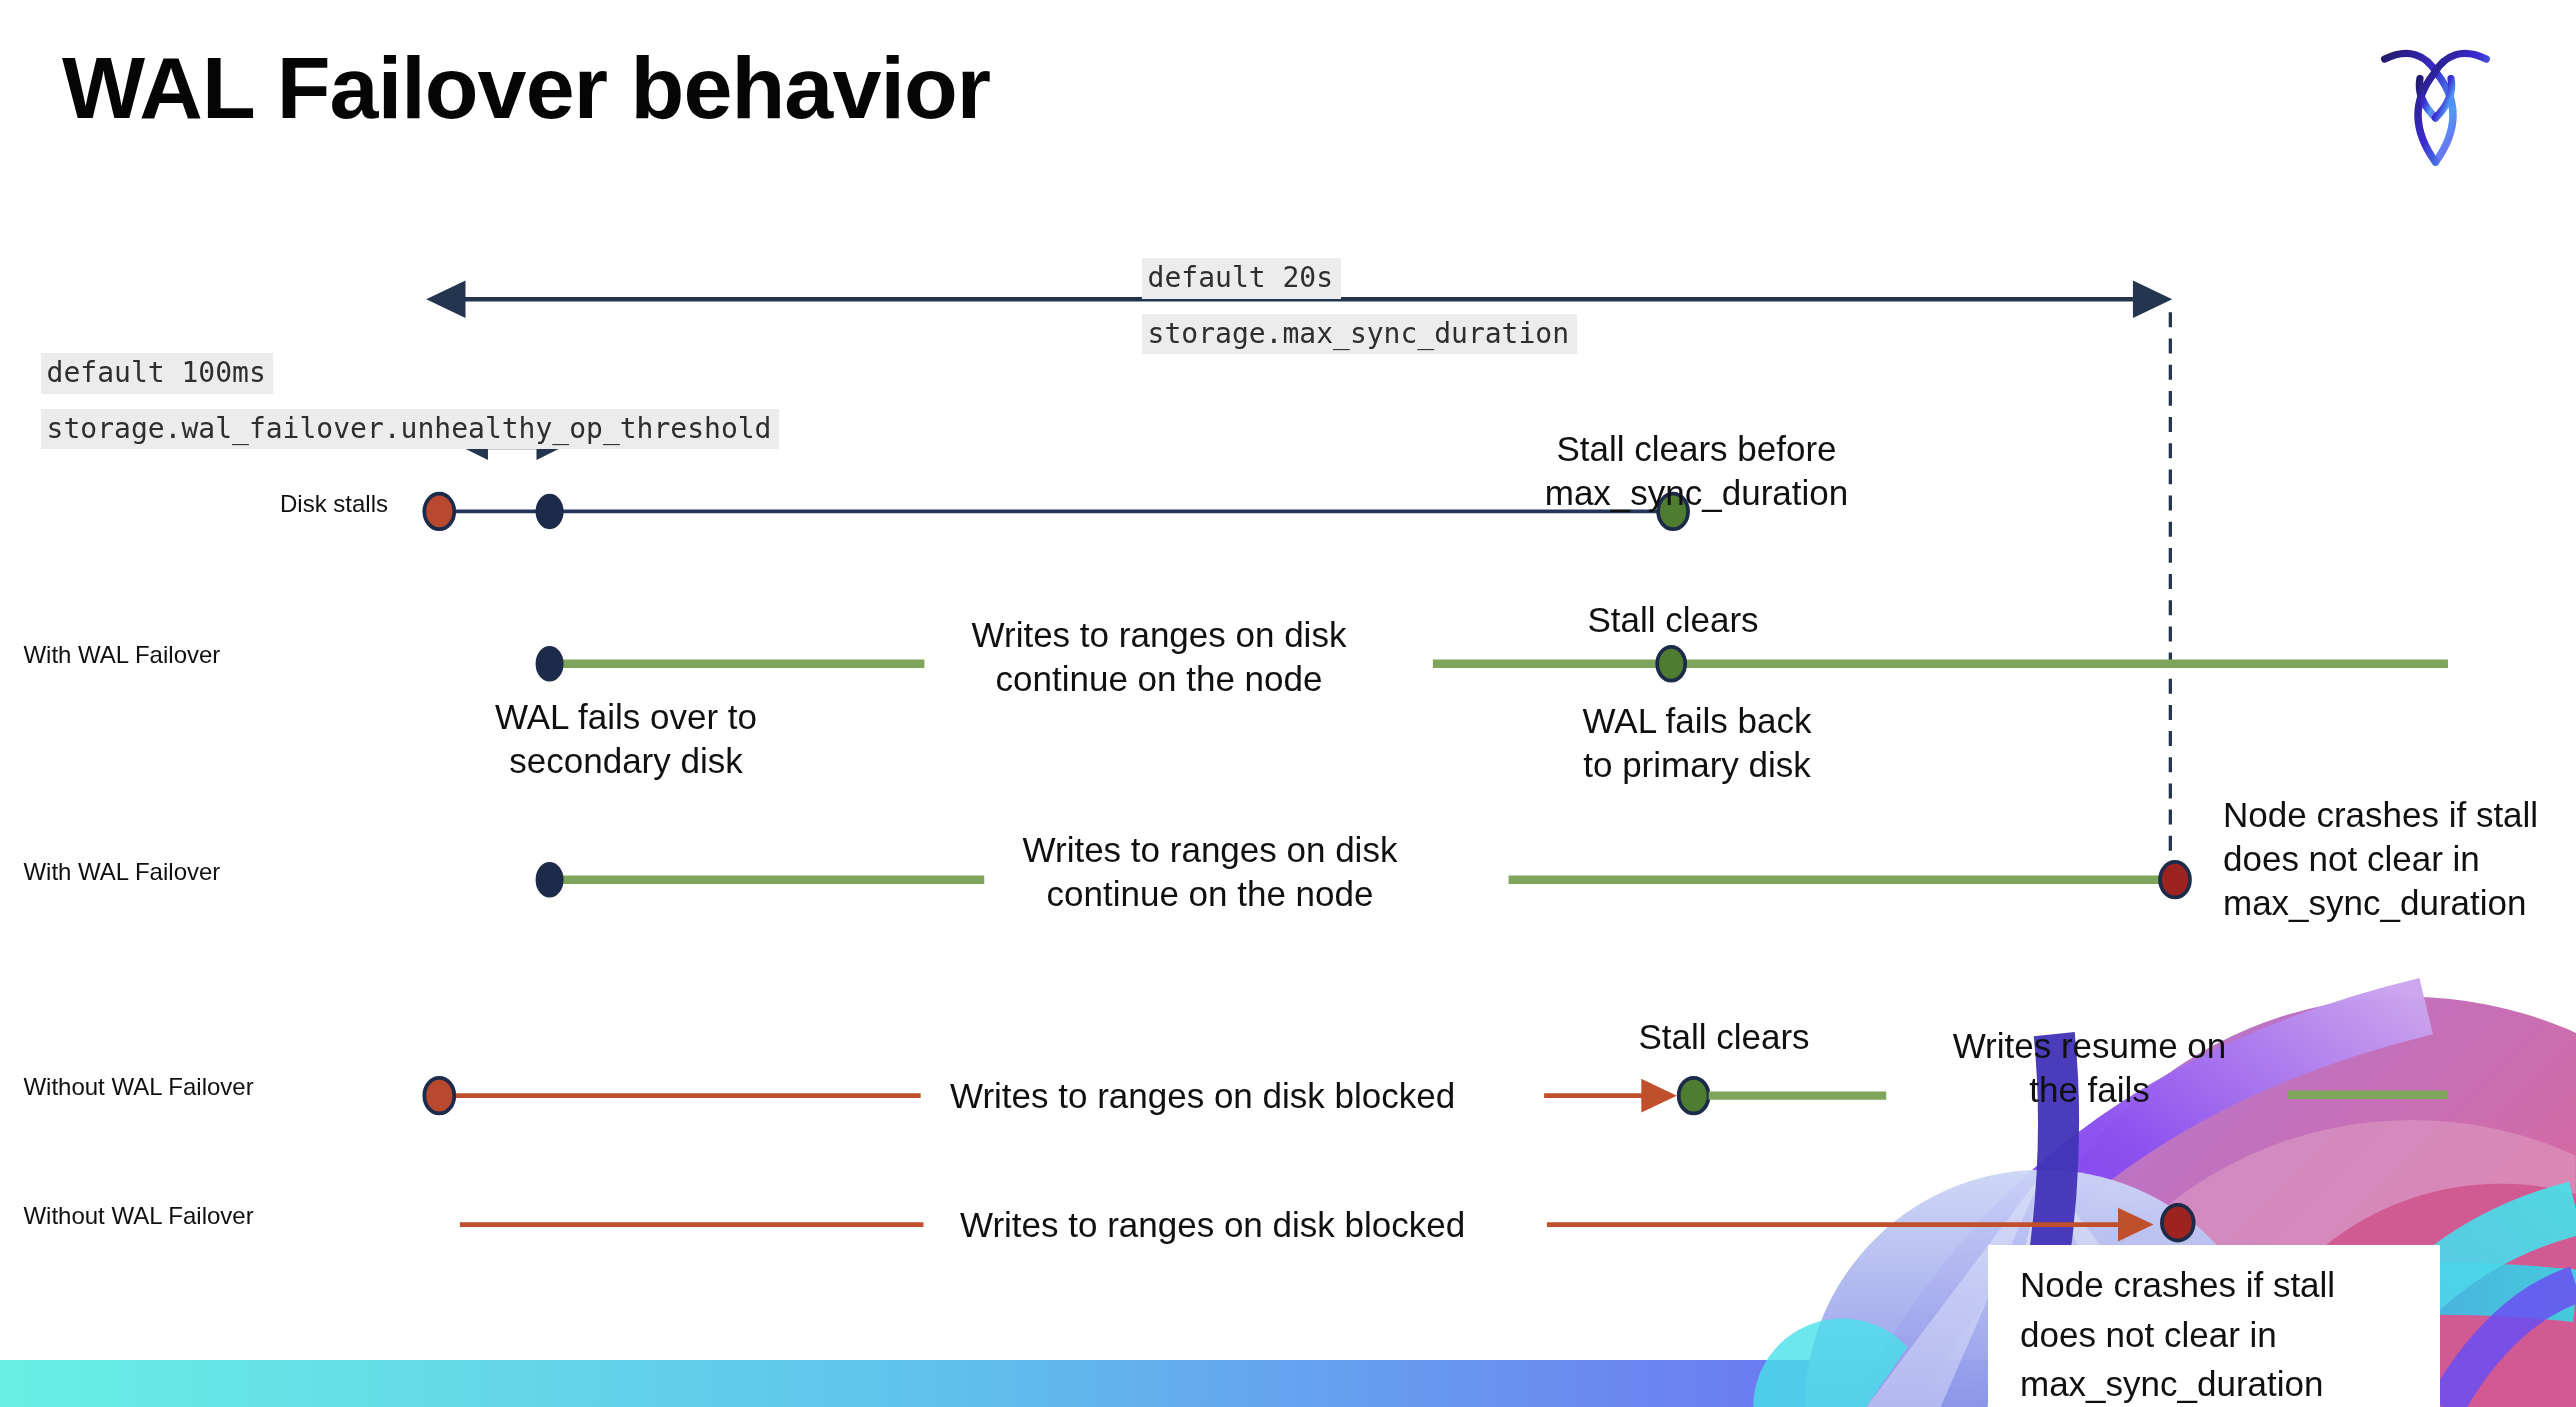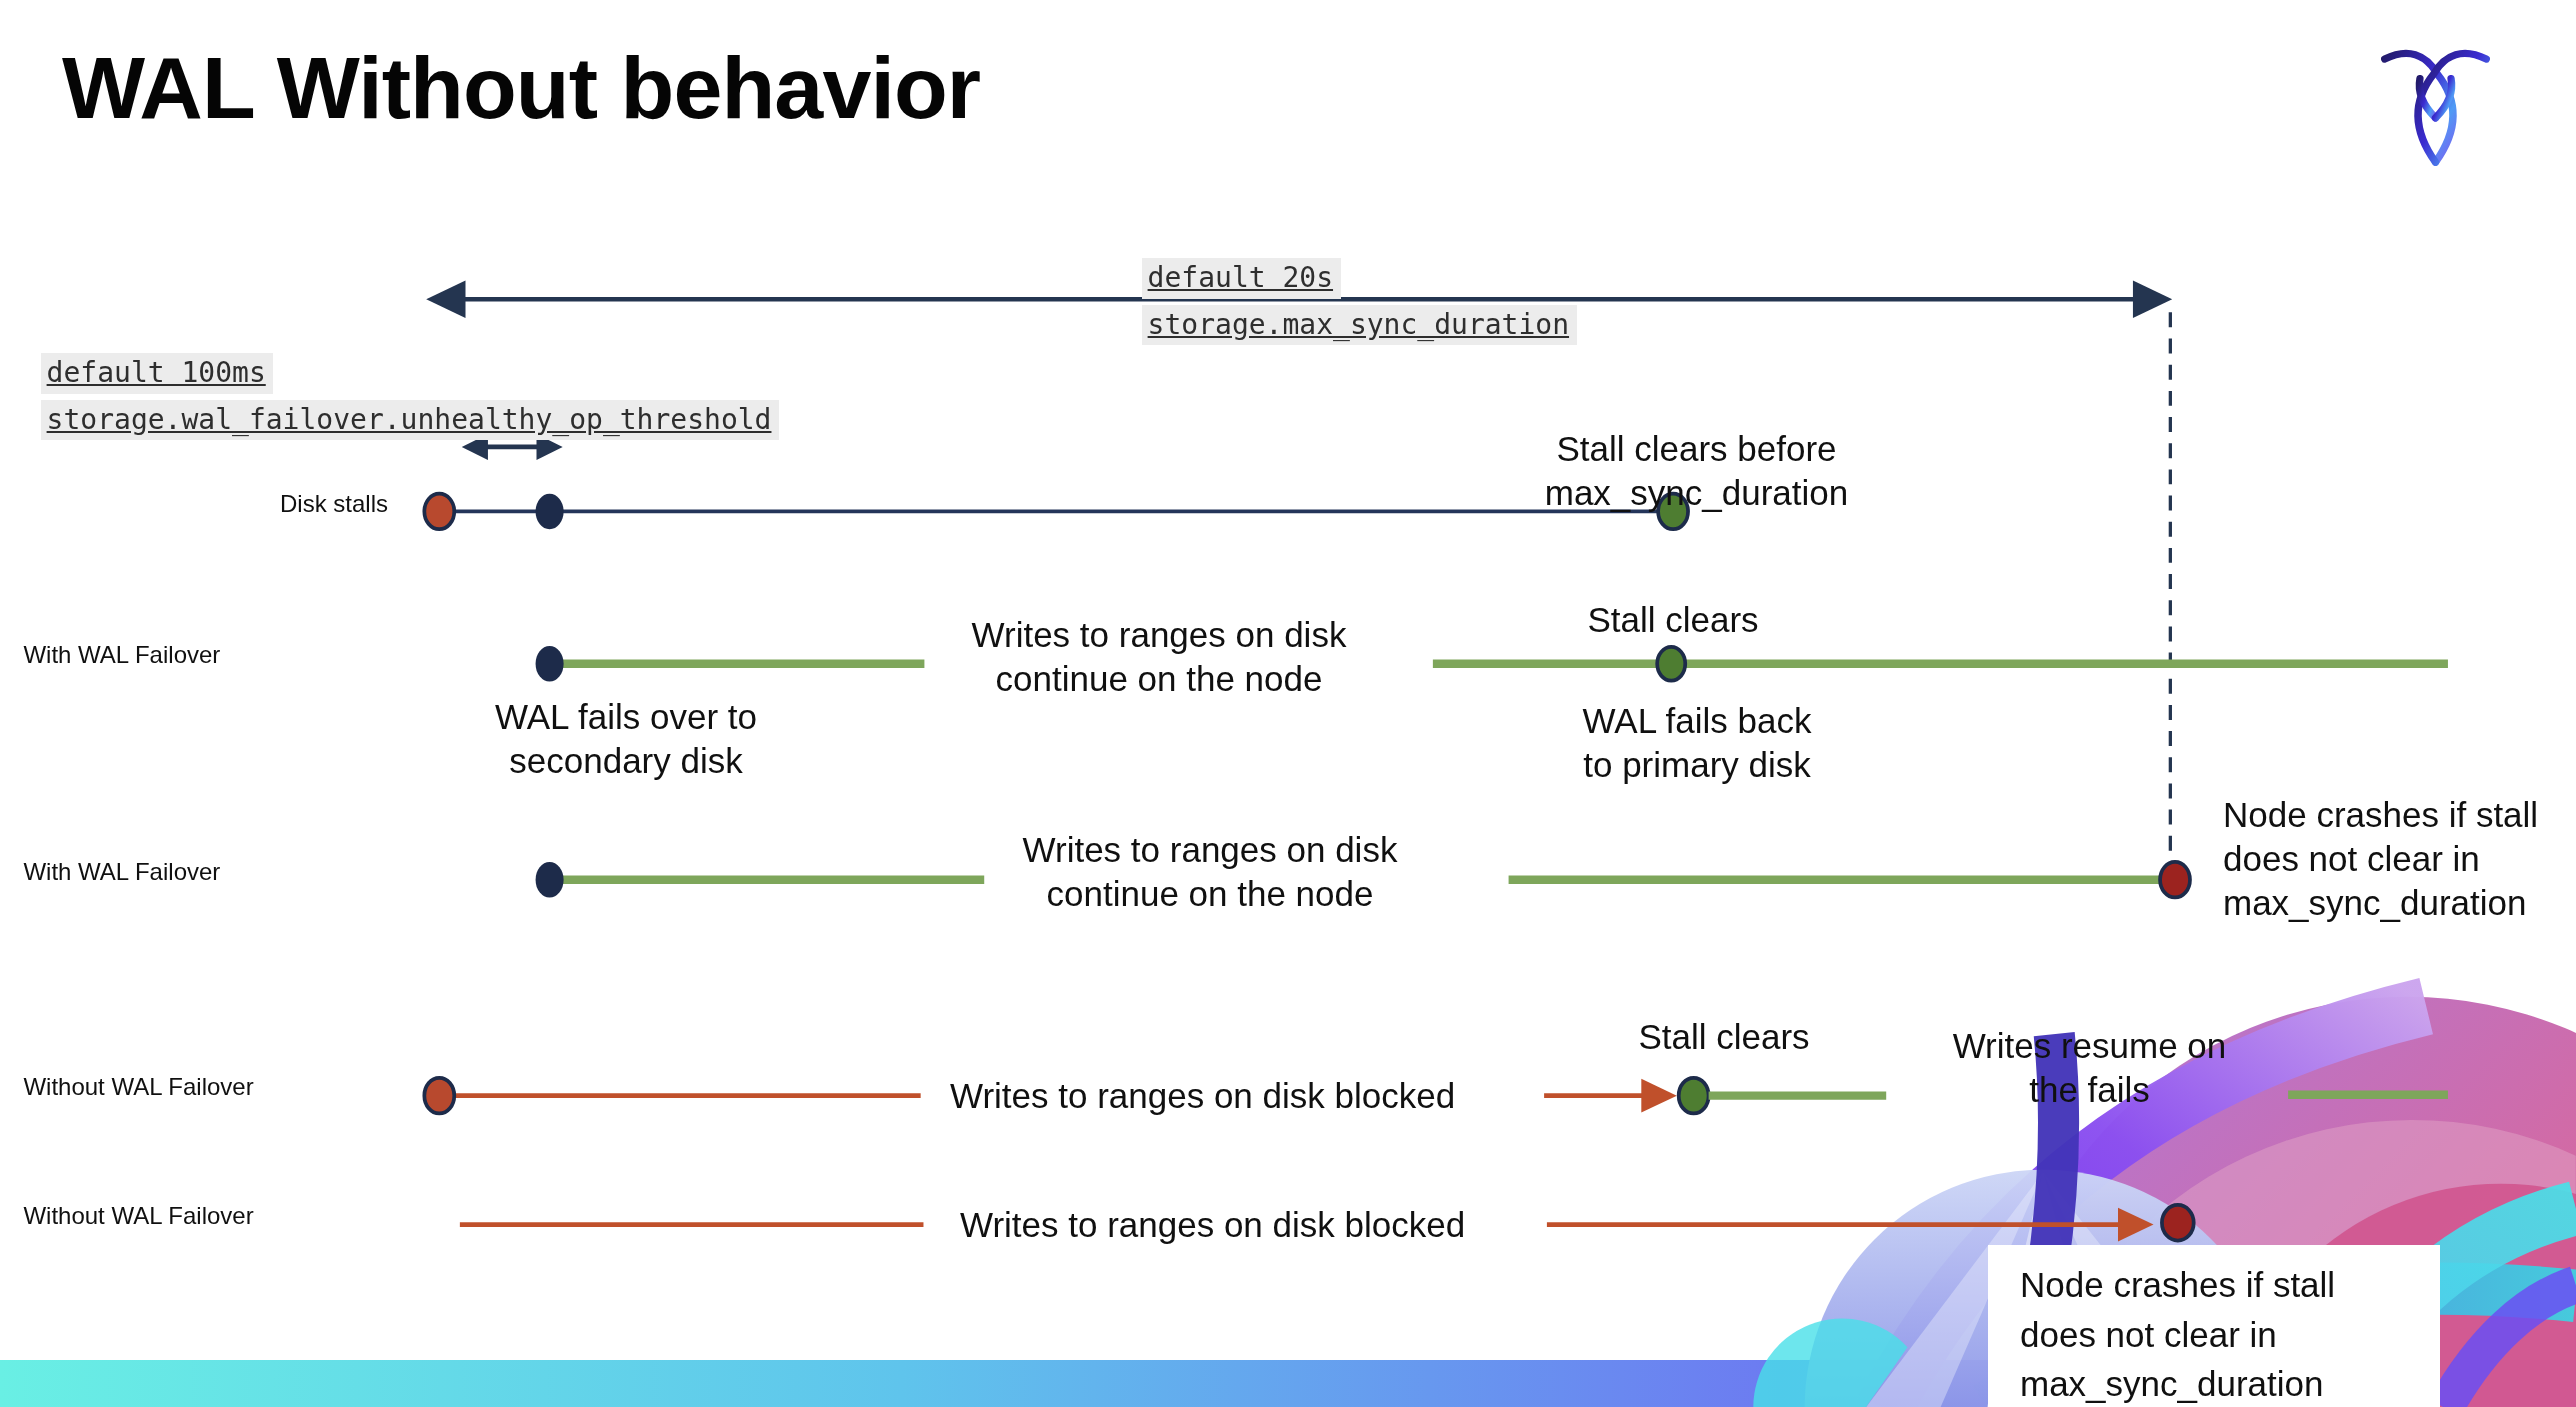--- a/index.html
+++ b/index.html
@@ -4,21 +4,21 @@
 <style>
   html,body{margin:0;padding:0;background:#fff;}
   .stage{position:relative;width:2576px;height:1408px;overflow:hidden;background:#ffffff;
          font-family:"Liberation Sans","DejaVu Sans",sans-serif;color:#101010;}
   .abs{position:absolute;}
   .title{left:62px;top:37px;font-size:88px;font-weight:800;letter-spacing:-0.9px;color:#050505;z-index:4;}
   .logo{right:79px;top:41px;width:123px;height:131px;z-index:4;}
   
   .code-label{z-index:5;font-family:"DejaVu Sans Mono","Liberation Mono",monospace;
               font-size:28px;line-height:37px;color:#2e2e2e;}
-  .code-label span{display:table;background:#ececec;padding:0.9px 7.5px 2.8px 5.6px;margin-bottom:6px;white-space:pre;text-decoration:underline;}
+  .code-label span{display:table;background:#ececec;padding:0.9px 7.5px 2.8px 5.6px;margin-bottom:15px;white-space:pre;}
   
   .lbl{z-index:4;font-size:24px;white-space:pre-line;}
   .ann{z-index:4;font-size:35px;line-height:1.26;white-space:pre-line;}
   .center{text-align:center;}
   .right{text-align:right;}
   .diagram{position:absolute;left:0;top:0;z-index:3;}
   .art{position:absolute;right:0;bottom:0;width:823px;height:486px;z-index:2;}
   .bar{position:absolute;left:0;top:1360px;width:2576px;height:48px;z-index:1;
        background:linear-gradient(90deg,#69efe4 0%,#5fc4ec 35%,#6f6cf2 76%,#5b2ef0 100%);}
   .whitebox{left:1988px;top:1245px;width:452px;height:163px;background:#ffffff;z-index:5;}
@@ -119,21 +119,21 @@
     </g>
 
     <g>
       <line x1="492" y1="1310" x2="988" y2="1310" stroke="#c0502b" stroke-width="5"></line>
       <line x1="1655" y1="1310" x2="2268" y2="1310" stroke="#c0502b" stroke-width="5"></line>
       <polygon points="2304,1310 2266,1292 2266,1328" fill="#c0502b"></polygon>
       <ellipse cx="2330" cy="1308" rx="17" ry="19" fill="#9c231f" stroke="#1d2b4a" stroke-width="4"></ellipse>
     </g>
   </svg>
 
-  <div class="abs title">WAL Without behavior</div>
+  <div class="abs title">WAL Failover behavior</div>
   <svg class="abs logo" viewBox="0 0 140 160" aria-hidden="true">
     <defs>
       <linearGradient id="gLogo" x1="0" y1="0" x2="1" y2="1">
         <stop offset="0" stop-color="#221a6a"></stop>
           <stop offset="0.45" stop-color="#3b2bd0"></stop>
         <stop offset="0.75" stop-color="#4f9bf5"></stop>
           <stop offset="1" stop-color="#7b5cf0"></stop>
       </linearGradient>
     </defs>
     <g fill="none" stroke="url(#gLogo)" stroke-width="9" stroke-linecap="round">

